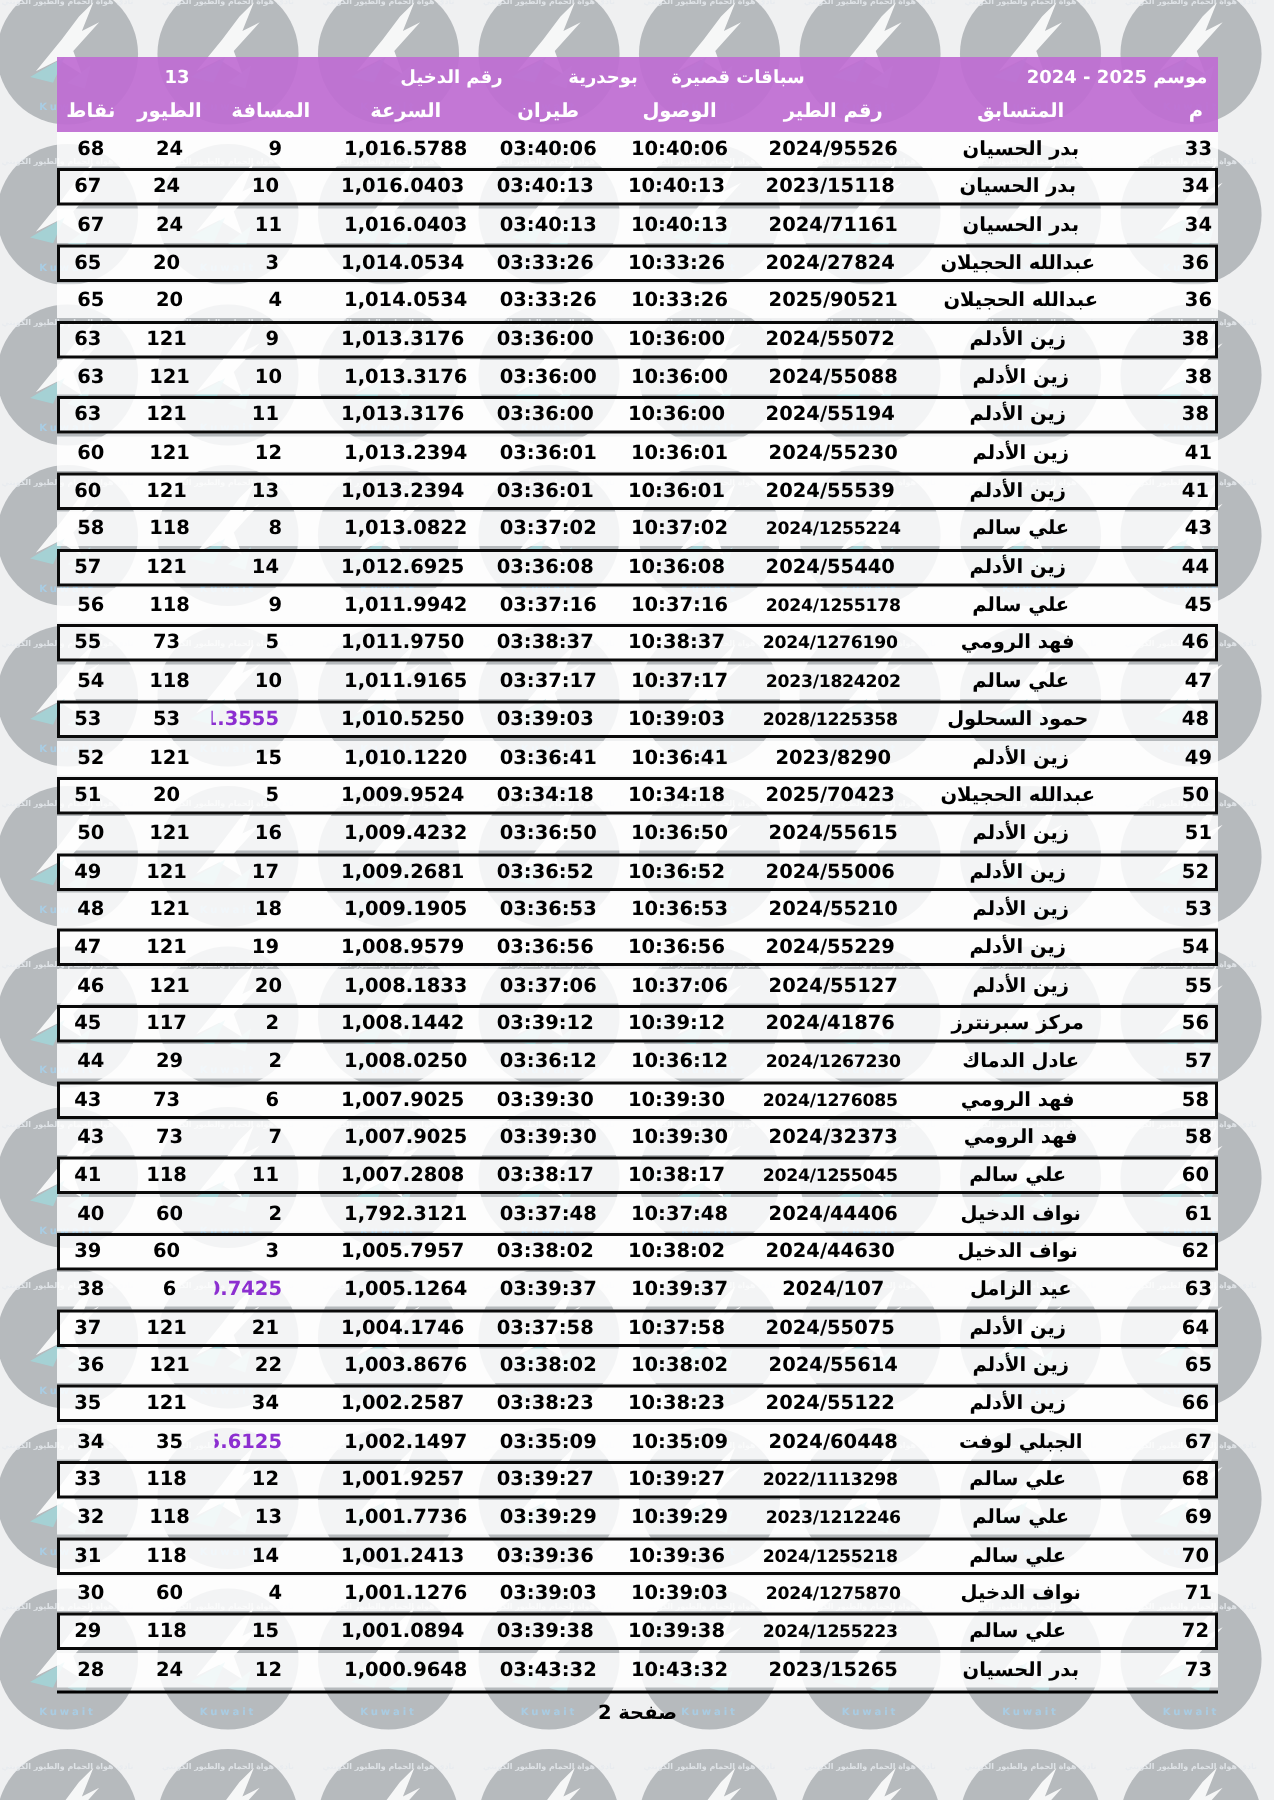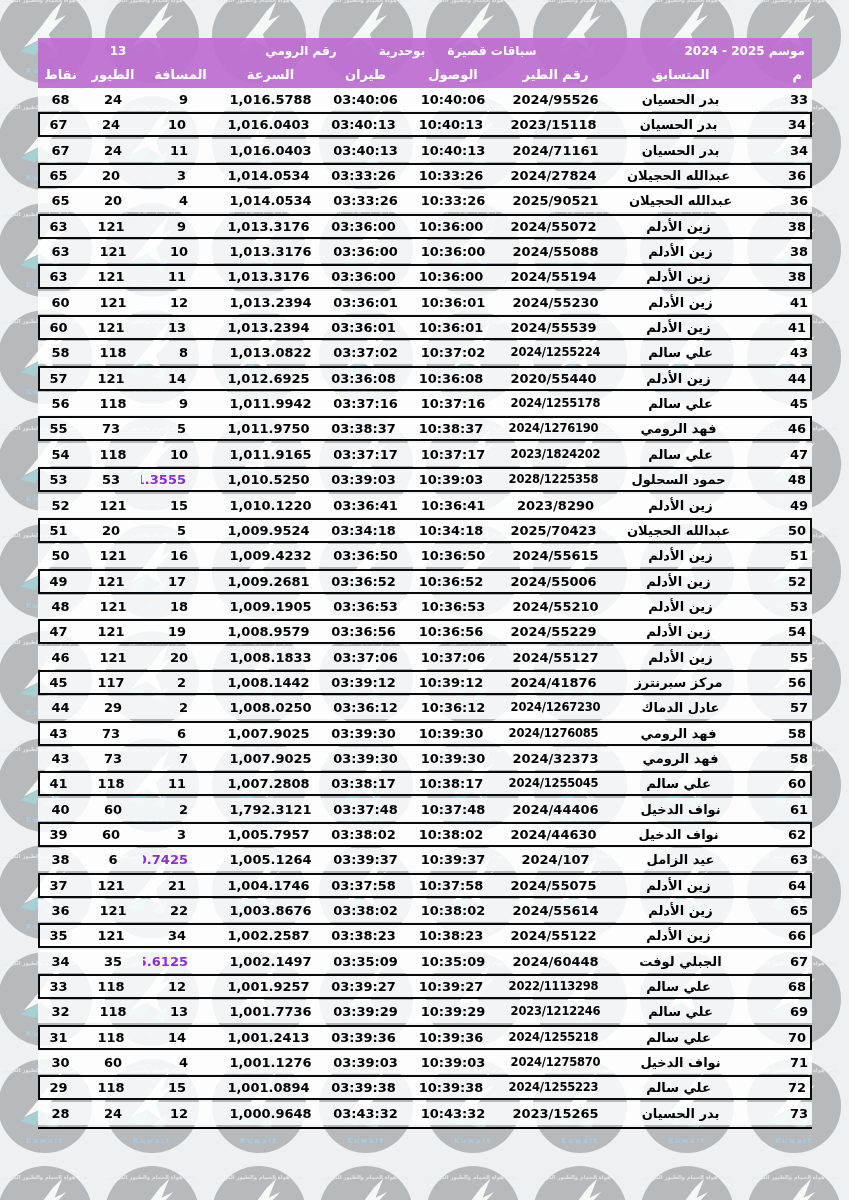--- a/index.html
+++ b/index.html
@@ -948,21 +948,21 @@
   </svg></div>
   </div>
 
 <div id="sheet">
 
   <div class="race-header">
     <div class="meta-line">
       <span class="meta-item meta-season"><span>موسم</span> <span dir="ltr">2024 - 2025</span></span>
       <span class="meta-item meta-type">سباقات قصيرة</span>
       <span class="meta-item meta-site">بوحدرية</span>
-      <span class="meta-item meta-raceno-label">رقم الرومي</span>
+      <span class="meta-item meta-raceno-label">رقم الدخيل</span>
       <span class="meta-item meta-raceno-value">13</span>
     </div>
     <div class="cols-line grid9">
       <div class="hcell h-rank">م</div>
       <div class="hcell">المتسابق</div>
       <div class="hcell">رقم الطير</div>
       <div class="hcell">الوصول</div>
       <div class="hcell">طيران</div>
       <div class="hcell">السرعة</div>
       <div class="hcell">المسافة</div>
@@ -1089,21 +1089,21 @@
     <div class="cell">10:37:02</div>
     <div class="cell">03:37:02</div>
     <div class="cell">1,013.0822</div>
     <div class="cell cell-distance">8</div>
     <div class="cell">118</div>
     <div class="cell">58</div>
   </div>
       <div class="row grid9 boxed">
     <div class="cell cell-rank">44</div>
     <div class="cell cell-name">زين الأدلم</div>
-    <div class="cell cell-bird">2020/55440</div>
+    <div class="cell cell-bird">2024/55440</div>
     <div class="cell">10:36:08</div>
     <div class="cell">03:36:08</div>
     <div class="cell">1,012.6925</div>
     <div class="cell cell-distance">14</div>
     <div class="cell">121</div>
     <div class="cell">57</div>
   </div>
       <div class="row grid9">
     <div class="cell cell-rank">45</div>
     <div class="cell cell-name">علي سالم</div>
@@ -1419,14 +1419,15 @@
     <div class="cell">10:43:32</div>
     <div class="cell">03:43:32</div>
     <div class="cell">1,000.9648</div>
     <div class="cell cell-distance">12</div>
     <div class="cell">24</div>
     <div class="cell">28</div>
   </div>
     </div>
 
   <div class="table-rule"></div>
+  <div class="page-footer">صفحة 2</div>
 
 </div>
 
 </body></html>

